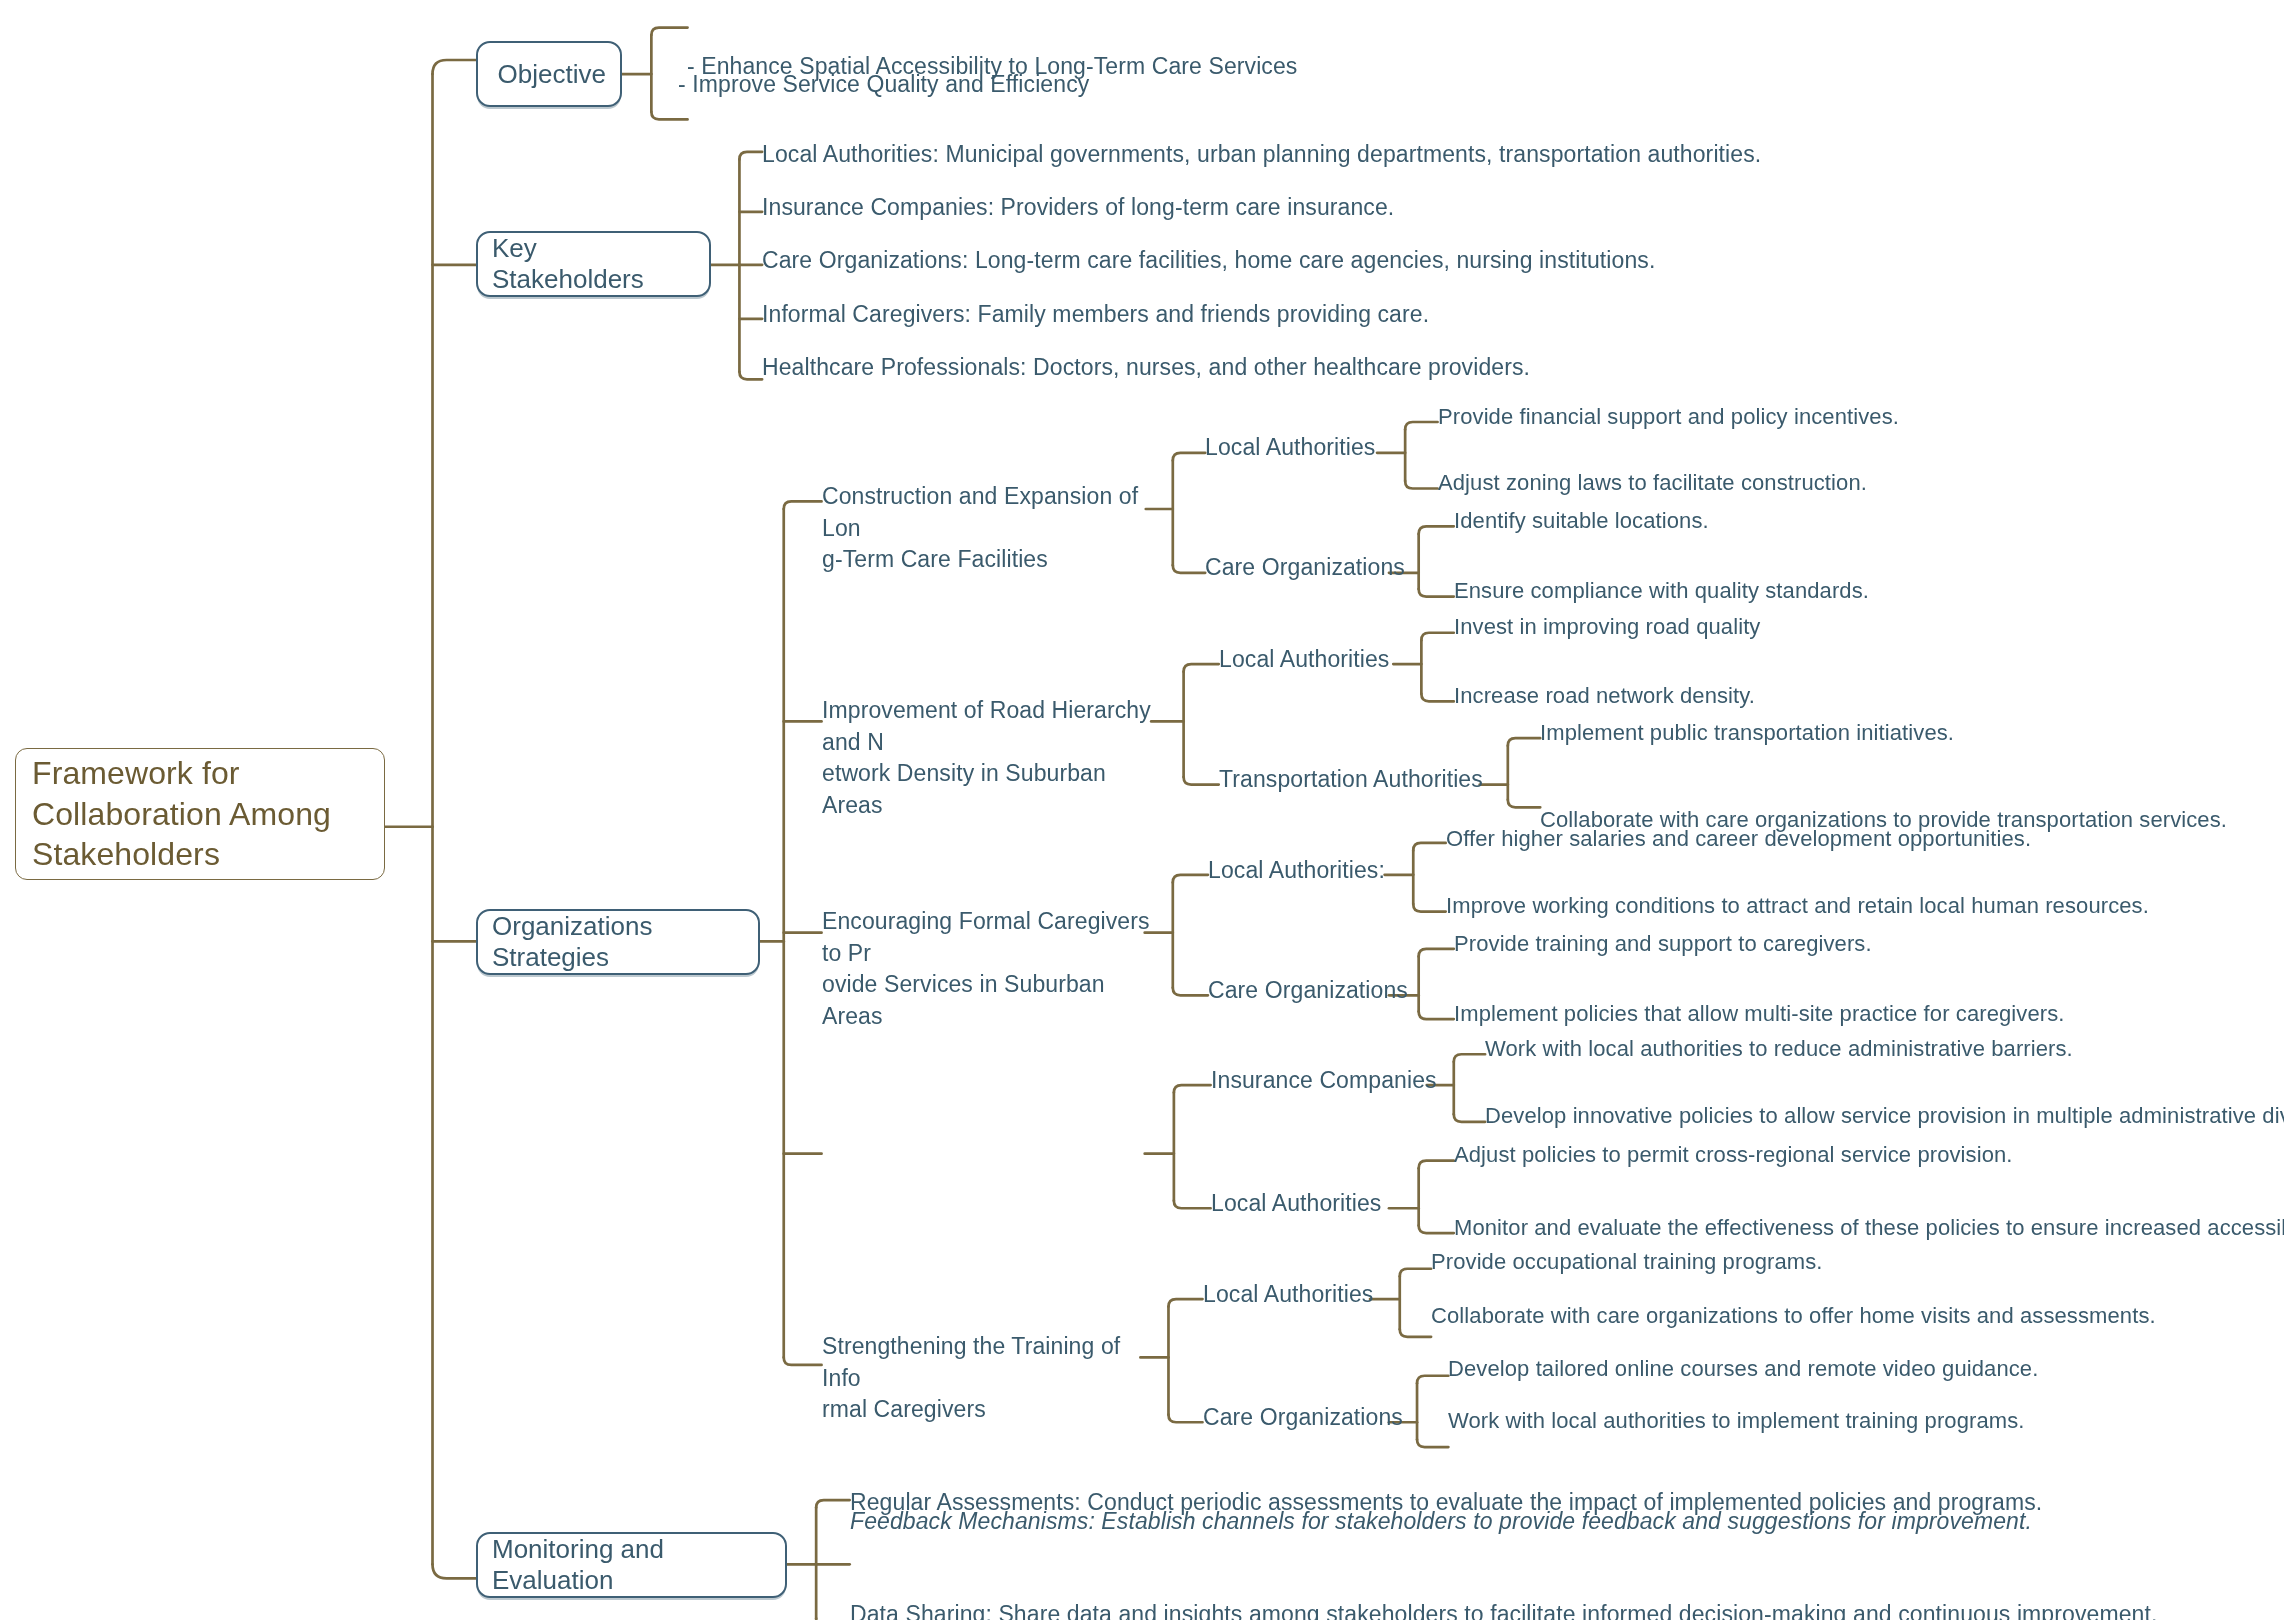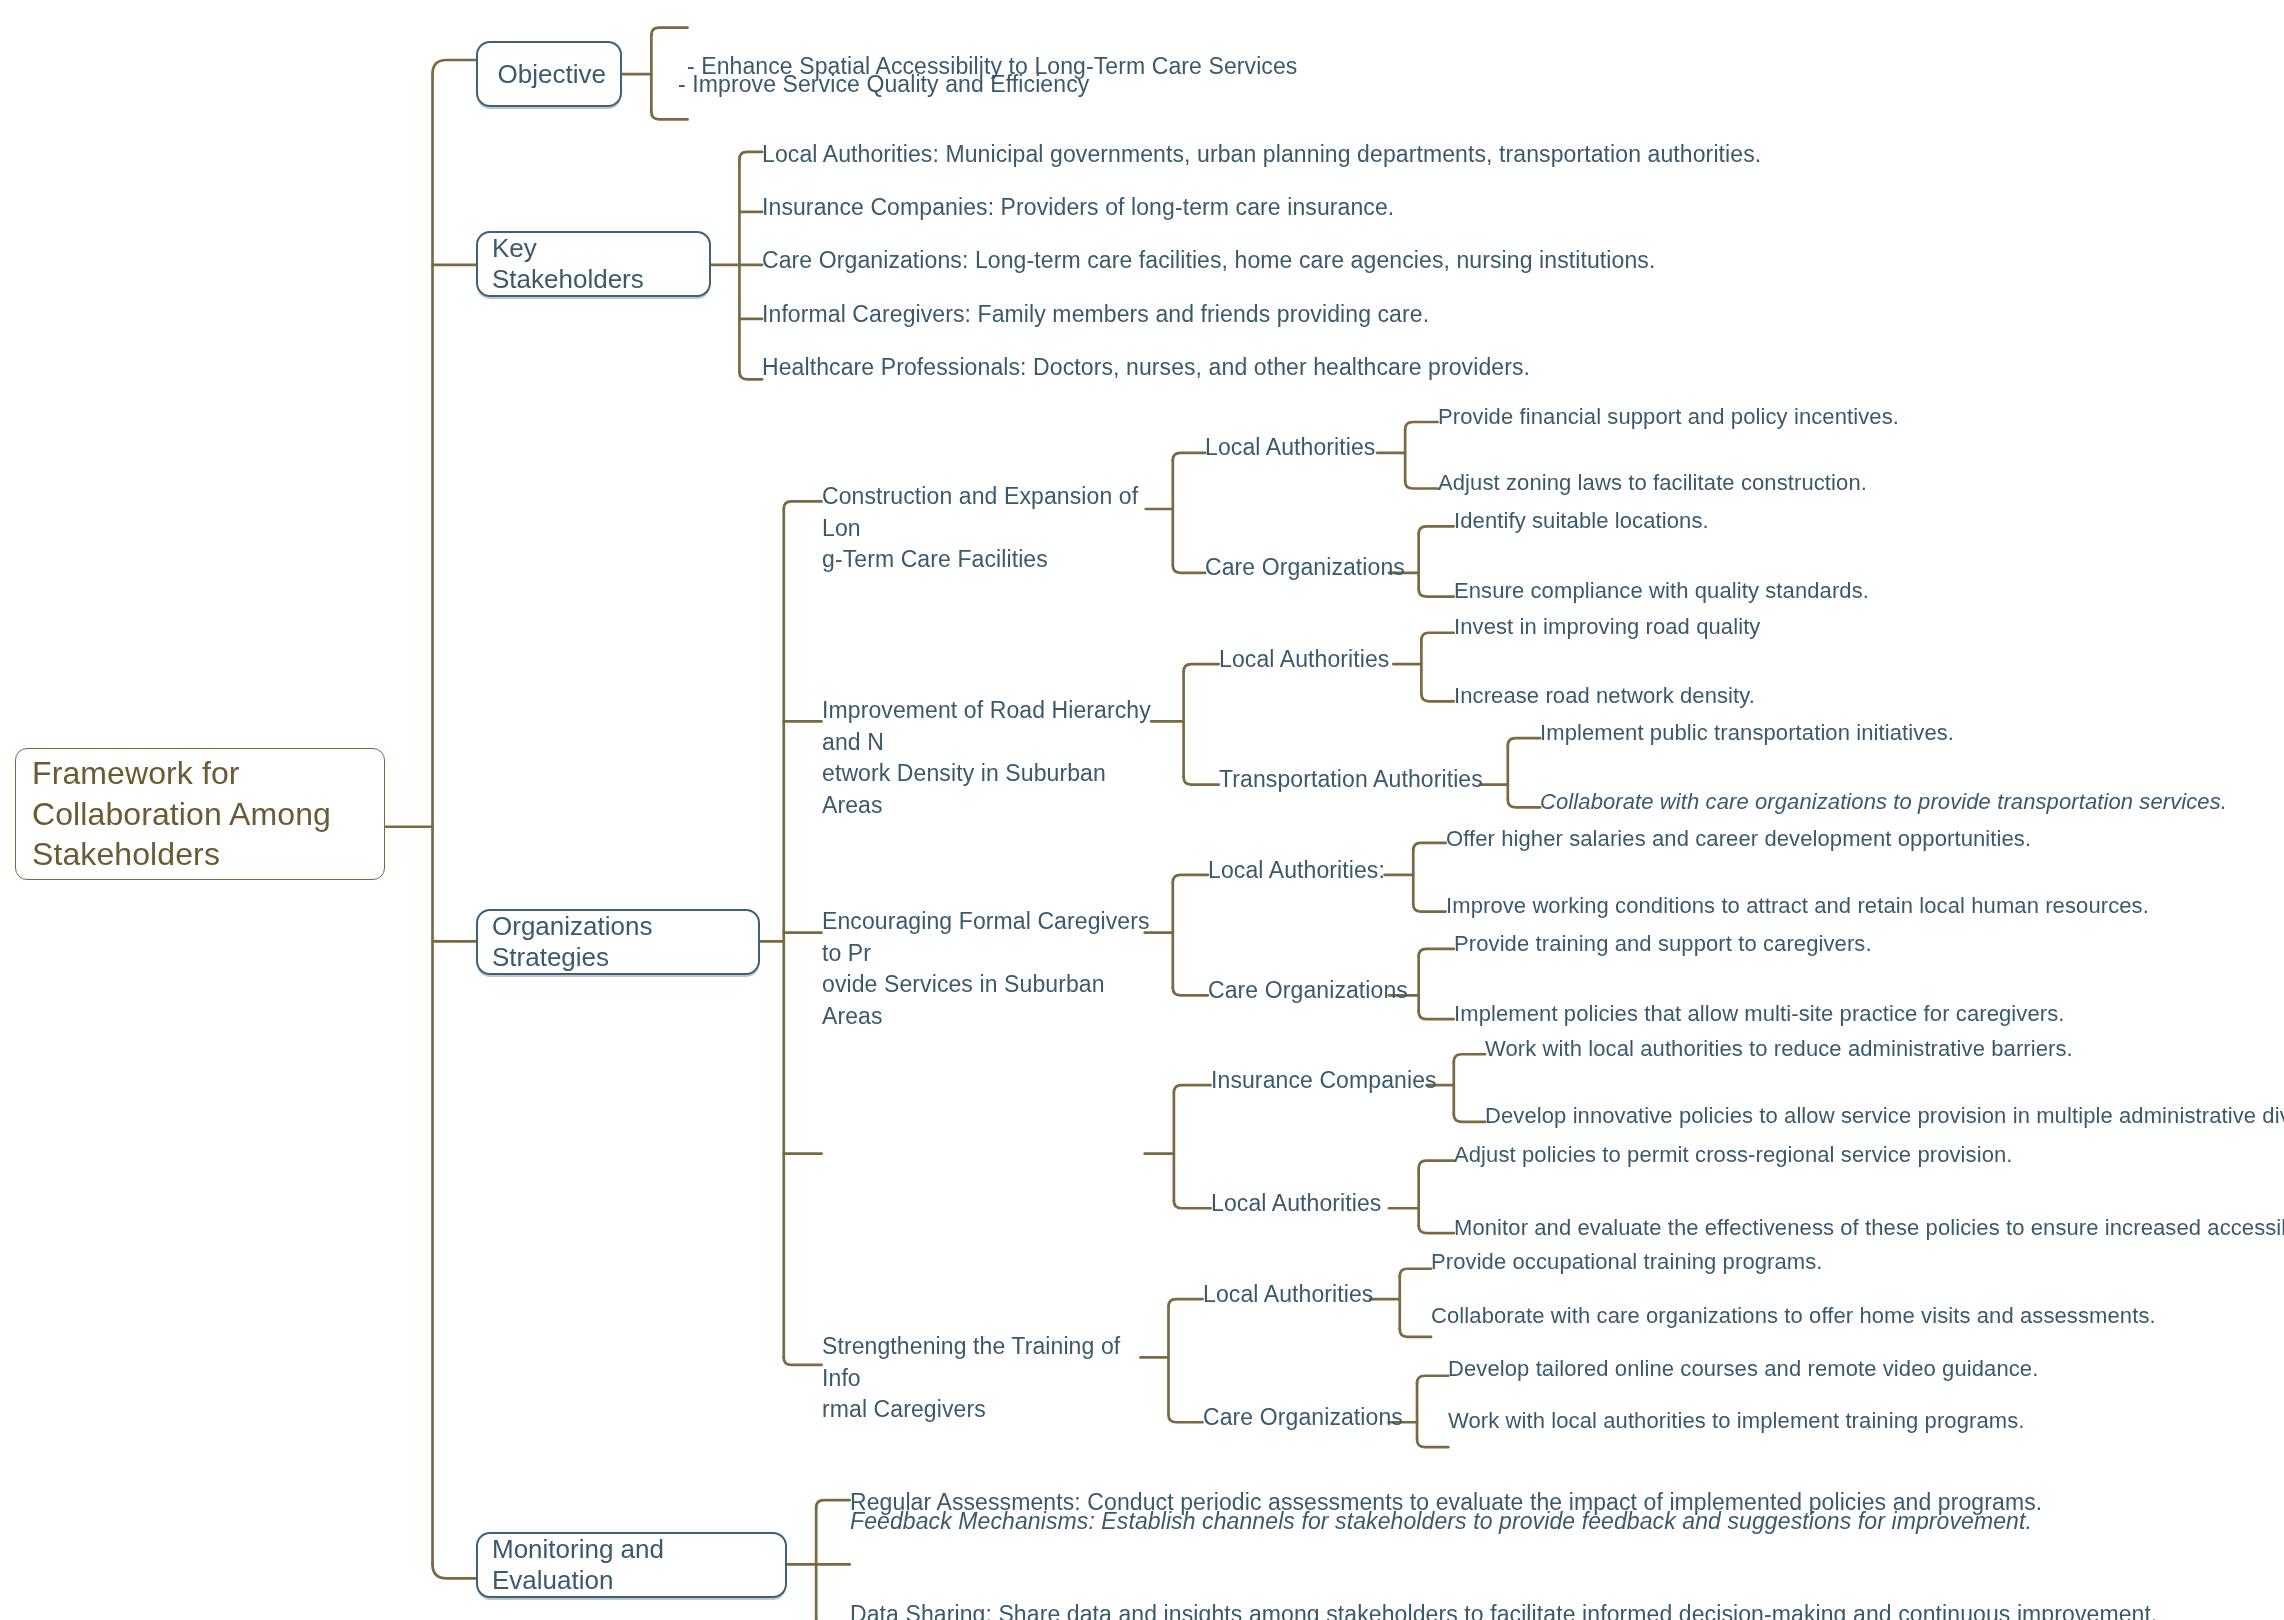--- a/index.html
+++ b/index.html
@@ -222,21 +222,21 @@
   <div class="txt l4" style="left:1454px;top:506px;">Identify suitable locations.</div>
   <div class="txt l4" style="left:1454px;top:576px;">Ensure compliance with quality standards.</div>
 
   <div class="txt wrap l2" style="left:822px;top:695px;width:346px;">Improvement of Road Hierarchy and N
 etwork Density in Suburban Areas</div>
   <div class="txt l3" style="left:1219px;top:644px;">Local Authorities</div>
   <div class="txt l3" style="left:1219px;top:764px;">Transportation Authorities</div>
   <div class="txt l4" style="left:1454px;top:612px;">Invest in improving road quality</div>
   <div class="txt l4" style="left:1454px;top:681px;">Increase road network density.</div>
   <div class="txt l4" style="left:1540px;top:718px;">Implement public transportation initiatives.</div>
-  <div class="txt l4" style="left:1540px;top:787px;font-style:italic;">Collaborate with care organizations to provide transportation services.</div>
+  <div class="txt l4" style="left:1540px;top:805px;">Collaborate with care organizations to provide transportation services.</div>
 
   <div class="txt wrap l2" style="left:822px;top:906px;width:340px;">Encouraging Formal Caregivers to Pr
 ovide Services in Suburban Areas</div>
   <div class="txt l3" style="left:1208px;top:855px;">Local Authorities:</div>
   <div class="txt l3" style="left:1208px;top:975px;">Care Organizations</div>
   <div class="txt l4" style="left:1446px;top:824px;">Offer higher salaries and career development opportunities.</div>
   <div class="txt l4" style="left:1446px;top:891px;">Improve working conditions to attract and retain local human resources.</div>
   <div class="txt l4" style="left:1454px;top:929px;">Provide training and support to caregivers.</div>
   <div class="txt l4" style="left:1454px;top:999px;">Implement policies that allow multi-site practice for caregivers.</div>
 

